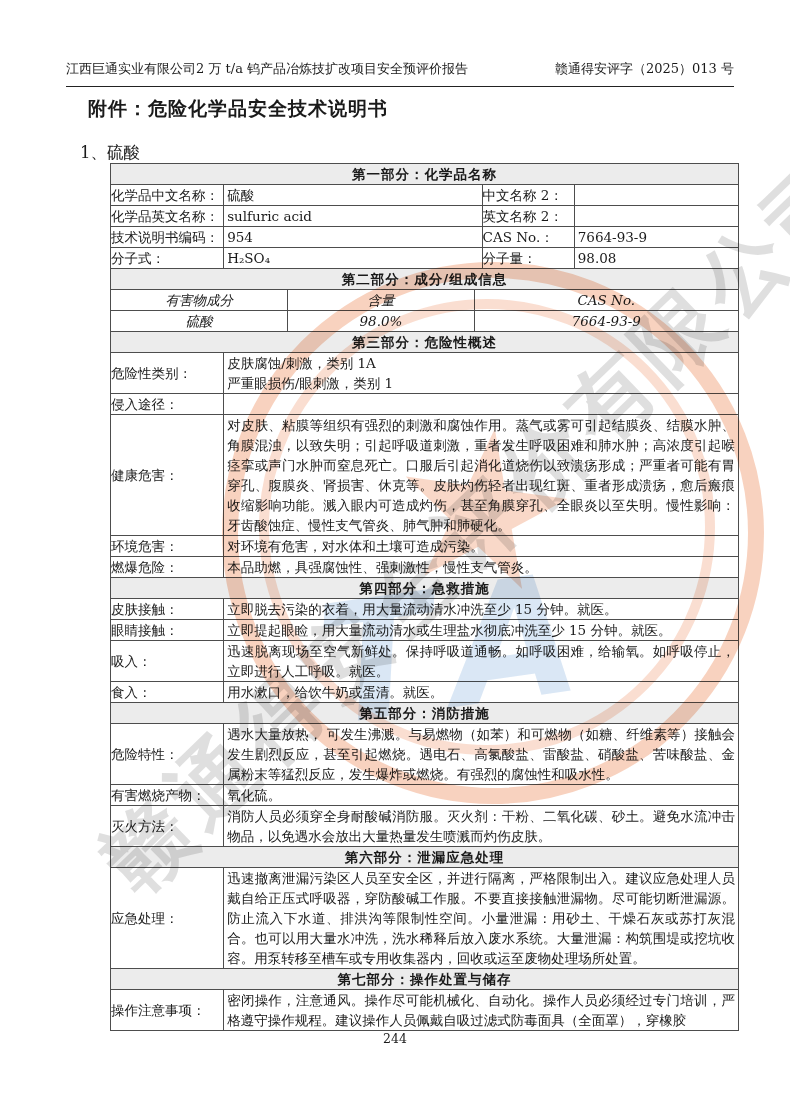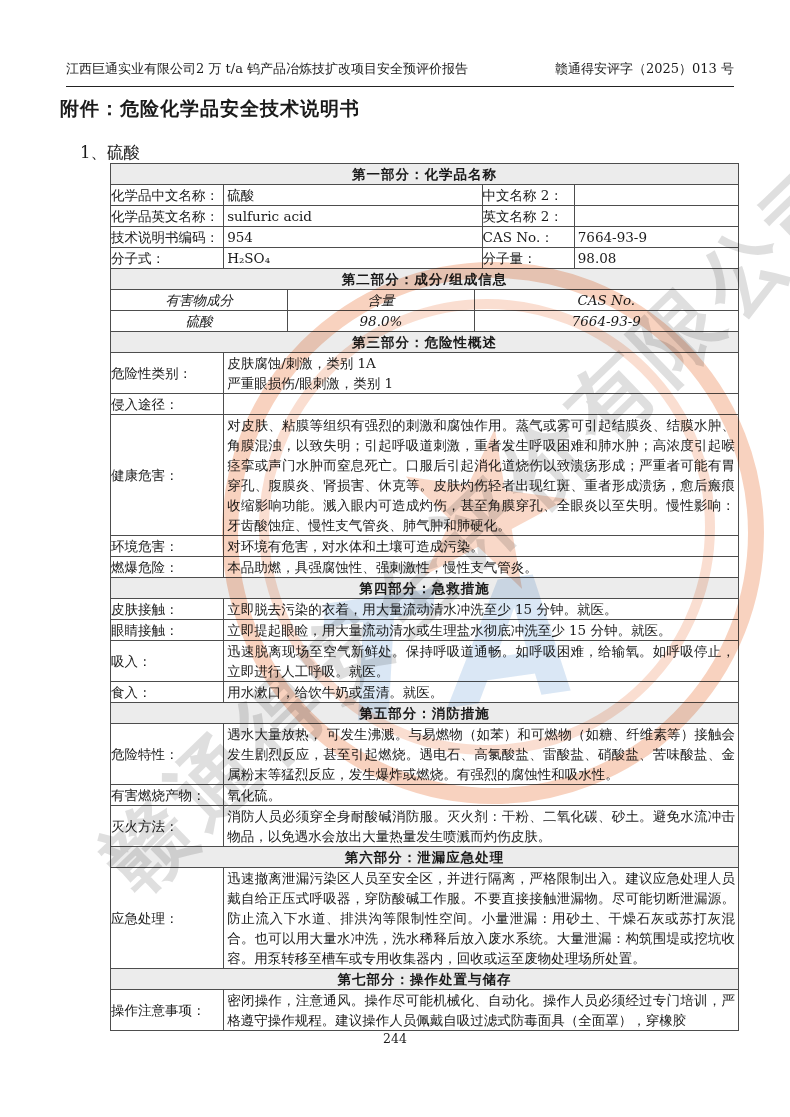--- a/index.html
+++ b/index.html
@@ -7,21 +7,21 @@
     position:relative;width:790px;height:1117px;background:#ffffff;
     margin:0 auto;overflow:hidden;
     font-family:"DejaVu Serif","Liberation Serif",serif;color:#1a1a1a;
   }
   
   .doc-header{position:absolute;top:62px;left:66px;width:668px;font-size:13px;line-height:14px;}
   .doc-header .hl{float:left;}
   .doc-header .hr{float:right;}
   .rule{position:absolute;top:86px;left:66px;width:668px;height:1px;background:#222;}
   
-  .att-title{position:absolute;top:96px;left:60px;margin:0;font-size:19px;font-weight:700;letter-spacing:1px;}
+  .att-title{position:absolute;top:96px;left:88px;margin:0;font-size:19px;font-weight:700;letter-spacing:1px;}
   .chem-title{position:absolute;top:134px;left:72px;margin:8px;font-size:16.5px;font-weight:400;}
   
   #msds{position:absolute;top:163px;left:110px;width:597px;}
   #msds table{border-collapse:collapse;table-layout:fixed;width:629px;margin-top:-1px;}
   #msds table:first-child{margin-top:0;}
   #msds td{
     border:1px solid #4d4d4d;padding:0 3px;font-size:13.5px;line-height:20px;
     vertical-align:middle;overflow:hidden;background:transparent;word-break:break-all;
   }
   #msds td.sec-hd{background:#ececec;font-weight:700;text-align:center;font-size:13.5px;letter-spacing:1px;}

